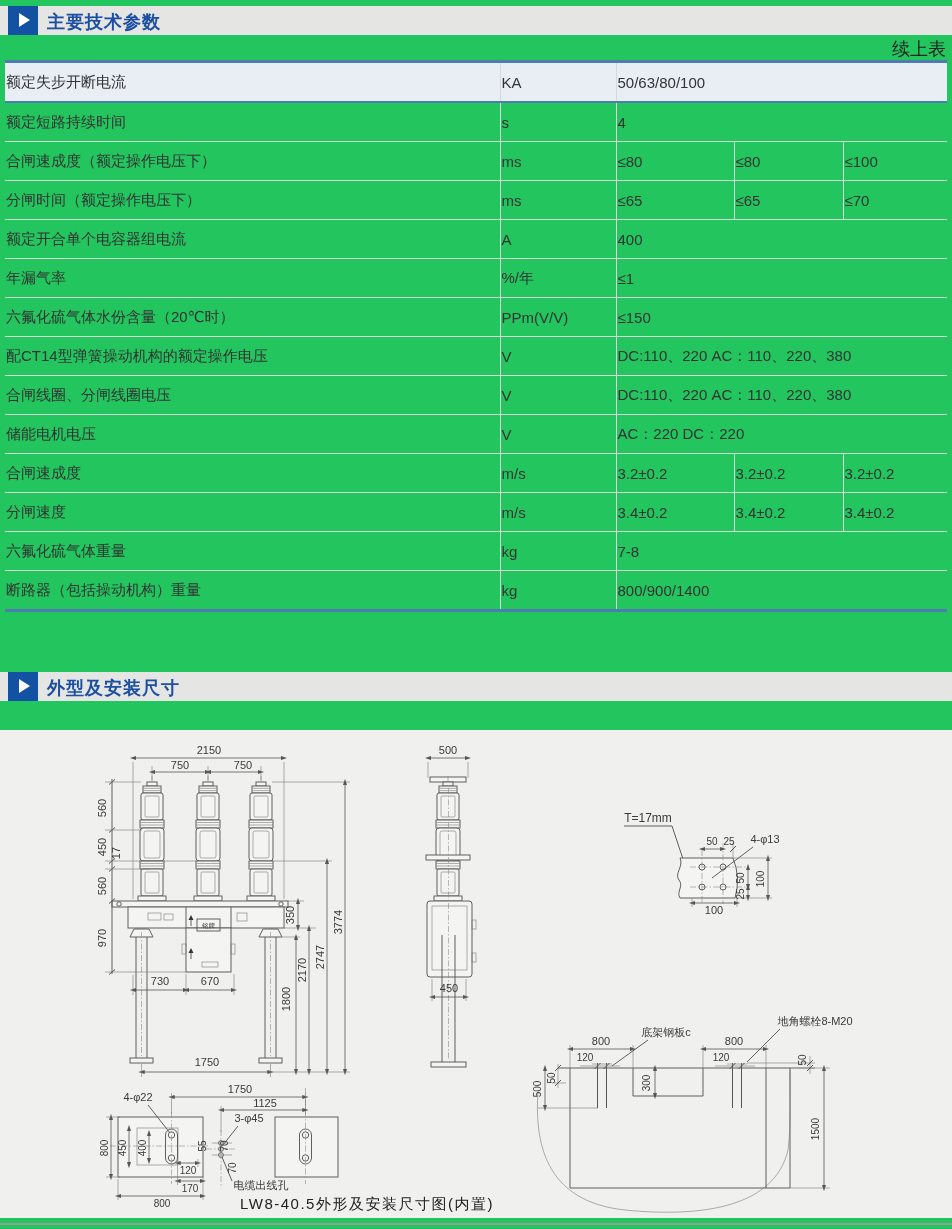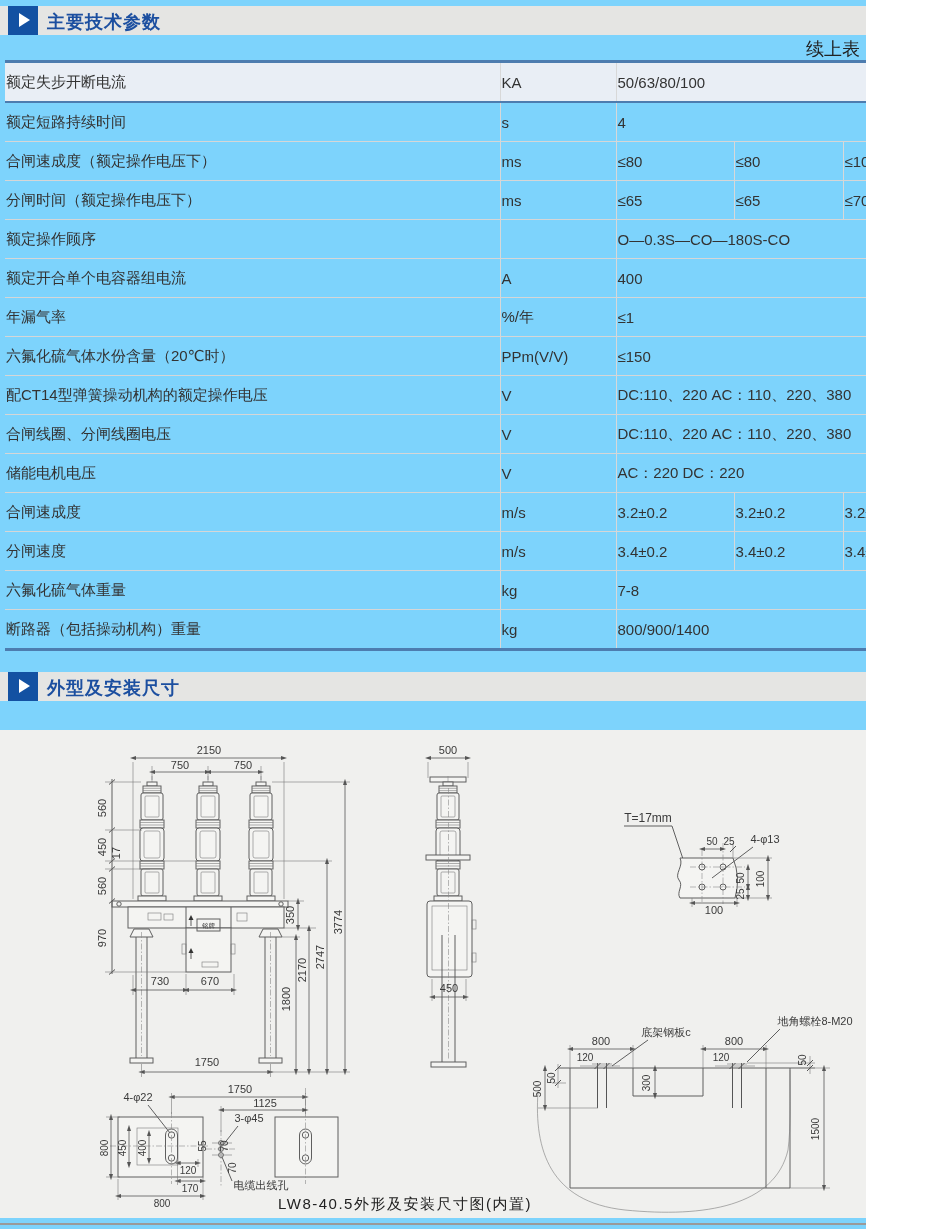--- a/index.html
+++ b/index.html
@@ -1,37 +1,37 @@
 <!DOCTYPE html>
 <html><head>
 <meta charset="utf-8">
 <style>
   html,body{margin:0;padding:0;background:#fff;}
-  .page{position:relative;width:866px;height:1229px;background:#7dd3fc;overflow:hidden;
+  .page{position:relative;width:952px;height:1229px;background:#22c55e;overflow:hidden;
         font-family:"Liberation Sans","DejaVu Sans",sans-serif;color:#333;}
   .sec-bar{position:absolute;left:0;width:952px;height:29px;background:#e5e5e3;}
   .sec-icon{position:absolute;left:8px;top:0;width:30px;height:29px;background:#1351a2;}
   .sec-icon .tri{position:absolute;left:11px;top:7px;width:0;height:0;
         border-left:11px solid #fff;border-top:7.5px solid transparent;border-bottom:7.5px solid transparent;}
   .sec-title{position:absolute;left:47px;top:4px;font-size:18px;font-weight:bold;color:#1c4fa0;letter-spacing:1px;}
   .cont-note{position:absolute;top:37px;right:6px;font-size:18px;color:#222;}
   table.params{position:absolute;top:60px;left:5px;width:942px;border-collapse:collapse;
         border-top:3px solid #4d7caf;border-bottom:3px solid #4d7caf;table-layout:fixed;}
   table.params td{height:36px;font-size:15px;color:#333;border-bottom:1px solid #d6d6d6;
         overflow:hidden;white-space:nowrap;}
   table.params tr:last-child td{border-bottom:none;}
   tr.hl{background:#e9eef5;}
   tr.hl td{border-bottom:2px solid #4d7caf;}
   .c-name{text-align:left;border-right:1px solid #d8d8d8;}
   .c-unit{border-right:1px solid #d8d8d8;}
   .c-val{text-align:left;}
   .vr{border-right:1px solid #d8d8d8;}
   .draw{position:absolute;top:730px;left:0;width:952px;height:488px;background:#f0f0ee;}
   .draw svg{position:absolute;top:0;left:0;}
-  .caption{position:absolute;top:465px;left:240px;width:330px;text-align:center;
+  .caption{position:absolute;top:465px;left:240px;width:330px;
         font-size:15px;color:#222;letter-spacing:1.5px;}
   .bottom-line{position:absolute;top:1223px;left:0;width:952px;height:2px;background:#9a9a9a;}
   
   .ln{stroke:#5f5f5f;stroke-width:1;fill:none;}
   .f{fill:#f4f4f2;}
   .thin{stroke:#7a7a7a;stroke-width:0.6;fill:none;}
   .cl{stroke:#8a8a8a;stroke-width:0.6;fill:none;stroke-dasharray:6 2 1.5 2;}
   .dim{stroke:#555;stroke-width:0.8;fill:none;marker-start:url(#ar);marker-end:url(#ar);}
   .tk{stroke:#555;stroke-width:1;}
   text{font-family:"Liberation Sans","DejaVu Sans",sans-serif;fill:#3a3a3a;}
@@ -75,25 +75,20 @@
           <td class="c-val vr">≤80</td>
           <td class="c-val vr">≤80</td>
           <td class="c-val">≤100</td>
         </tr>
         <tr>
           <td class="c-name">分闸时间（额定操作电压下）</td>
           <td class="c-unit">ms</td>
           <td class="c-val vr">≤65</td>
           <td class="c-val vr">≤65</td>
           <td class="c-val">≤70</td>
-        </tr>
-        <tr>
-          <td class="c-name">额定操作顾序</td>
-          <td class="c-unit"></td>
-          <td class="c-val" colspan="3">O—0.3S—CO—180S-CO</td>
         </tr>
         <tr>
           <td class="c-name">额定开合单个电容器组电流</td>
           <td class="c-unit">A</td>
           <td class="c-val" colspan="3">400</td>
         </tr>
         <tr>
           <td class="c-name">年漏气率</td>
           <td class="c-unit">%/年</td>
           <td class="c-val" colspan="3">≤1</td>

